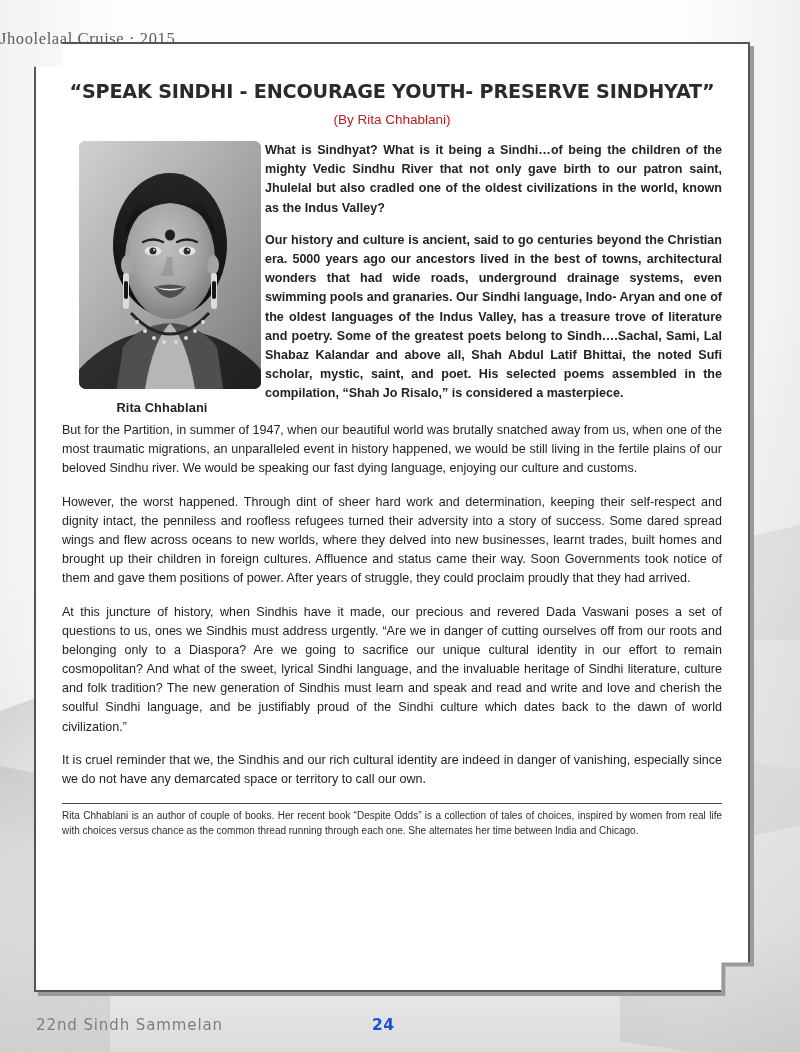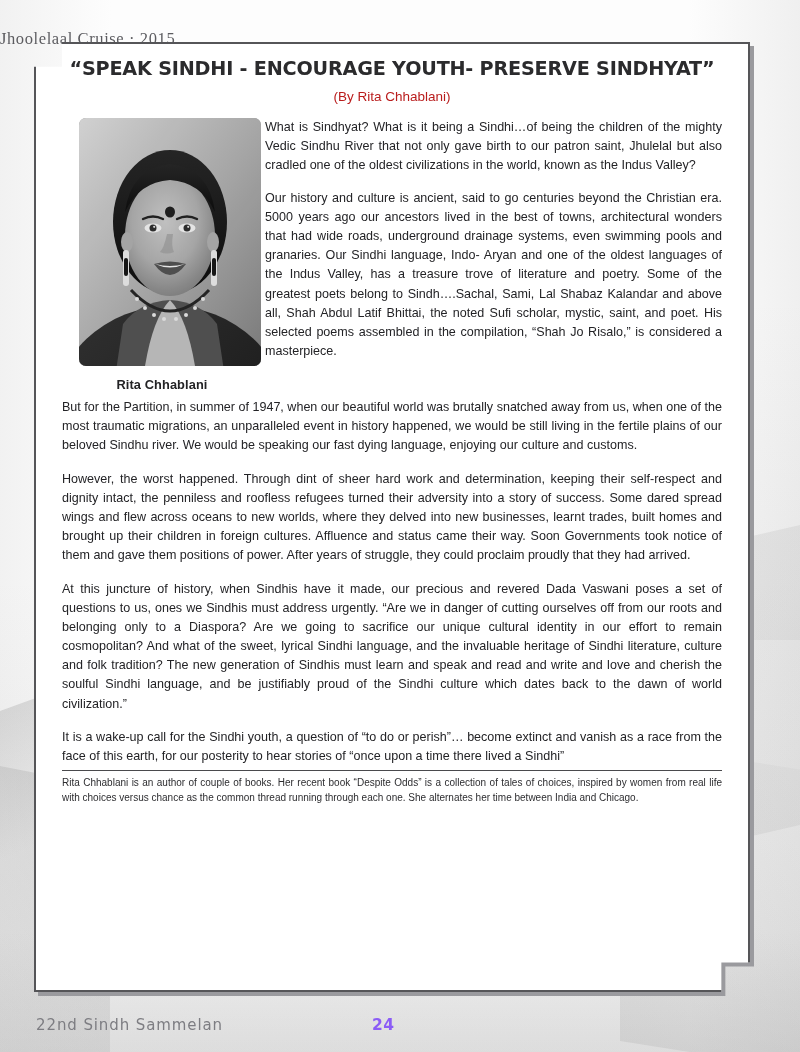--- a/index.html
+++ b/index.html
@@ -101,21 +101,21 @@
     background: #ffffff;
     border: 2px solid #555558;
     box-sizing: border-box;
     clip-path: polygon(
       0% 2.6%, 3.9% 2.6%, 3.9% 0%, 100% 0%,
       100% 96.9%, 96.0% 96.9%, 96.0% 100%, 0% 100%);
   }
   .frame-inner {
     position: absolute;
     inset: 0;
-    padding: 3px 28px 10px 28px;
+    padding: 26px 28px 10px 28px;
     box-sizing: border-box;
   }
 
   
   .article-title {
     text-align: center;
     font-family: "DejaVu Sans", sans-serif;
     font-weight: bold;
     font-size: 19.2px;
     letter-spacing: -0.2px;
@@ -157,21 +157,21 @@
   }
 
   .body-text {
     font-size: 12.55px;
     line-height: 1.53;
     color: #232326;
     text-align: justify;
     margin: 0 0 13px 0;
   }
   .intro-col { margin-top: 14px; }
-  .intro-col p { margin: 0 0 13px 0; }
+  .intro-col p { margin: 0 0 13px 0; font-weight: bold; }
 
   .flow { clear: both; padding-top: 2px; }
   .flow p { margin: 0 0 14px 0; }
 
   
   .footnote-rule {
     border: none;
     border-top: 1px solid #4a4a4d;
     margin: 4px 0 5px 0;
     width: 100%;
@@ -198,21 +198,21 @@
     font-size: 15px;
     letter-spacing: 0.9px;
     color: #7d7d82;
   }
   .footer-page {
     position: absolute;
     left: 372px; top: 0;
     font-family: "DejaVu Sans", sans-serif;
     font-size: 15.5px;
     letter-spacing: 0.5px;
-    color: #8b5cf6;
+    color: #1d4ed8;
     font-weight: bold;
   }
 </style>
 </head>
 <body>
 
 <div id="page">
 
   <div class="bg-layer bg-wash"></div>
   <div class="bg-layer">
@@ -303,21 +303,21 @@
 
       <div class="intro-col">
         <p class="body-text">What is Sindhyat? What is it being a Sindhi…of being the children of the mighty Vedic Sindhu River that not only gave birth to our patron saint, Jhulelal but also cradled one of the oldest civilizations in the world, known as the Indus Valley?</p>
         <p class="body-text">Our history and culture is ancient, said to go centuries beyond the Christian era.  5000 years ago our ancestors lived in the best of towns, architectural wonders that had wide roads, underground drainage systems, even swimming pools and granaries. Our Sindhi language, Indo- Aryan and one of the oldest languages of the Indus Valley, has a treasure trove of literature and poetry. Some of the greatest poets belong to Sindh….Sachal, Sami, Lal Shabaz Kalandar and above all, Shah Abdul Latif Bhittai, the noted Sufi scholar, mystic, saint, and poet. His selected poems assembled in the compilation, “Shah Jo Risalo,” is considered a masterpiece.</p>
       </div>
 
       <div class="flow">
         <p class="body-text">But for the Partition, in summer of 1947, when our beautiful world was brutally snatched away from us, when one of the most traumatic migrations, an unparalleled event in history happened, we would be still living in the fertile plains of our beloved Sindhu river. We would be speaking our fast dying language, enjoying our culture and customs.</p>
         <p class="body-text">However, the worst happened. Through dint of sheer hard work and determination, keeping their self-respect and dignity intact, the penniless and roofless refugees turned their adversity into a story of success. Some dared spread wings and flew across oceans to new worlds, where they delved into new businesses, learnt trades, built homes and brought up their children in foreign cultures.  Affluence and status came their way. Soon Governments took notice of them and gave them positions of power.  After years of struggle, they could proclaim proudly that they had arrived.</p>
         <p class="body-text">At this juncture of history, when Sindhis have it made, our precious and revered Dada Vaswani poses a set of questions to us, ones we Sindhis must address urgently. “Are we in danger of cutting ourselves off from our roots and belonging only to a Diaspora? Are we going to sacrifice our unique cultural identity in our effort to remain cosmopolitan? And what of the sweet, lyrical Sindhi language, and the invaluable heritage of Sindhi literature, culture and folk tradition? The new generation of Sindhis must learn and speak and read and write and love and cherish the soulful Sindhi language, and be justifiably proud of the Sindhi culture which dates back to the dawn of world civilization.”</p>
-        <p class="body-text" style="margin-bottom:0">It is a wake-up call for the Sindhi youth, a question of “to do or perish”… become extinct and vanish as a race from the face of this earth, for our posterity to hear stories of “once upon a time there lived a Sindhi”</p>
+        <p class="body-text">It is cruel reminder that we, the Sindhis and our rich cultural identity are indeed in danger of vanishing, especially since we do not have any demarcated space or territory to call our own.</p>
 
         <hr class="footnote-rule">
         <p class="footnote">Rita Chhablani is an author of couple of books.  Her recent book “Despite Odds” is a collection of tales of choices, inspired by women from real life with choices versus chance as the common thread running through each one. She alternates her time between India and Chicago.</p>
       </div>
 
     </div>
   </div>
 
   <div class="page-footer">
     <div class="footer-left">22nd Sindh Sammelan</div>

